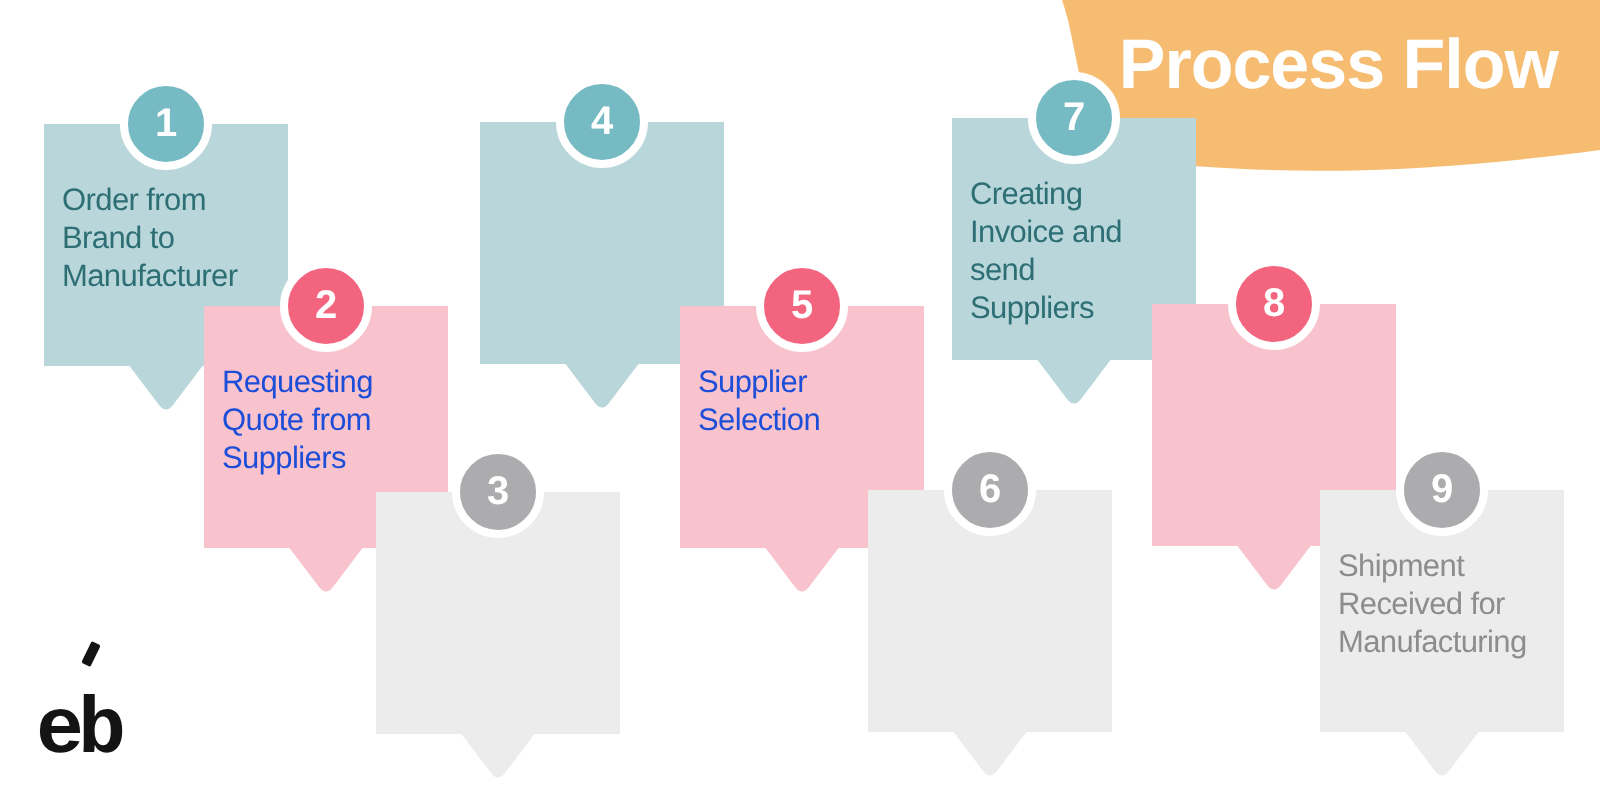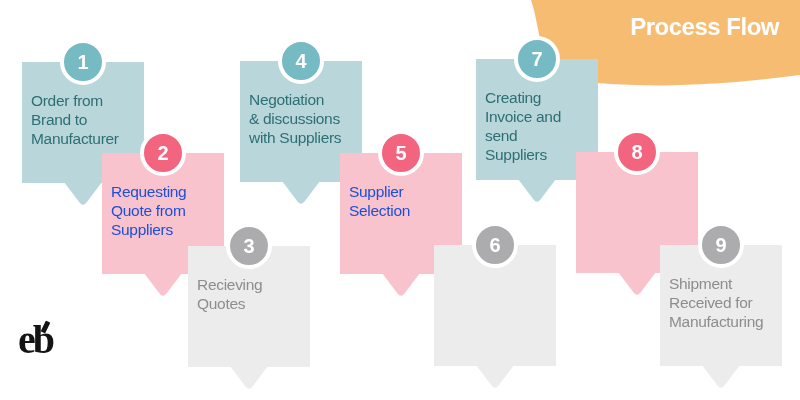--- a/index.html
+++ b/index.html
@@ -1,21 +1,21 @@
 <!DOCTYPE html>
 <html><head>
 <meta charset="utf-8">
 <style>
   html,body{margin:0;padding:0;background:#fff;}
   .stage{position:relative;width:800px;height:400px;background:#ffffff;overflow:hidden;
          font-family:"Liberation Sans",sans-serif;}
 
   
   .banner-svg{position:absolute;left:0;top:0;}
-  .title{position:absolute;top:13px;right:21px;font-size:24px;font-weight:bold;color:#ffffff;
+  .title{position:absolute;top:13px;right:21px;font-size:35px;font-weight:bold;color:#ffffff;
          letter-spacing:-0.5px;}
 
   
   .card{position:absolute;width:122px;height:121px;}
   .card .txt{position:relative;padding:29px 6px 0 9px;font-weight:normal;font-size:15.5px;
              line-height:19px;letter-spacing:-0.3px;white-space:pre-line;}
   .badge{position:absolute;top:-23px;left:50%;margin-left:-23px;width:38px;height:38px;
          border:4px solid #ffffff;border-radius:50%;display:flex;align-items:center;
          justify-content:center;color:#ffffff;font-size:20px;font-weight:bold;}
   .tail{position:absolute;top:100%;left:50%;margin-top:-1px;transform:translateX(-50%);display:block;}
@@ -29,22 +29,22 @@
   .p3{left:188px;top:246px;}
   .p4{left:240px;top:61px;}
   .p5{left:340px;top:153px;}
   .p6{left:434px;top:245px;}
   .p7{left:476px;top:59px;}
   .p8{left:576px;top:152px;}
   .p9{left:660px;top:245px;}
 
   
   .logo{position:absolute;left:18px;top:321px;color:#141414;width:70px;height:40px;}
-  .logo .eb{font-family:Liberation Serif, serif;font-size:40px;font-weight:bold;
-            letter-spacing:-3px;line-height:38px;}
+  .logo .eb{font-family:Liberation Mono, monospace;font-size:40px;font-weight:bold;
+            letter-spacing:-3px;line-height:38px;margin-top:27px;}
   .logo .mark{position:absolute;left:25px;top:0px;width:5px;height:12px;background:#141414;
               transform:rotate(26deg);border-radius:1px;}
   .site{position:absolute;left:21px;top:362px;font-size:15.5px;color:#45515b;letter-spacing:0.2px;}
 </style>
 </head>
 <body>
 
 <div class="stage">
 
   <svg class="banner-svg" width="800" height="100" viewBox="0 0 800 100">
@@ -77,34 +77,29 @@
 Suppliers</div>
   </div>
 
   <div class="card gray p3">
     <svg class="tail" width="40" height="26" viewBox="0 0 40 26">
         <path d="M1 0 H39 L23.5 20.5 Q20 25 16.5 20.5 Z"></path>
       </svg>
     <div class="badge">
         <span>3</span>
       </div>
-    <div class="txt">Recieving
-Quotes</div>
   </div>
 
   <div class="card teal p4">
     <svg class="tail" width="40" height="26" viewBox="0 0 40 26">
         <path d="M1 0 H39 L23.5 20.5 Q20 25 16.5 20.5 Z"></path>
       </svg>
     <div class="badge">
         <span>4</span>
       </div>
-    <div class="txt">Negotiation
-&amp; discussions
-with Suppliers</div>
   </div>
 
   <div class="card pink p5">
     <svg class="tail" width="40" height="26" viewBox="0 0 40 26">
         <path d="M1 0 H39 L23.5 20.5 Q20 25 16.5 20.5 Z"></path>
       </svg>
     <div class="badge">
         <span>5</span>
       </div>
     <div class="txt">Supplier

